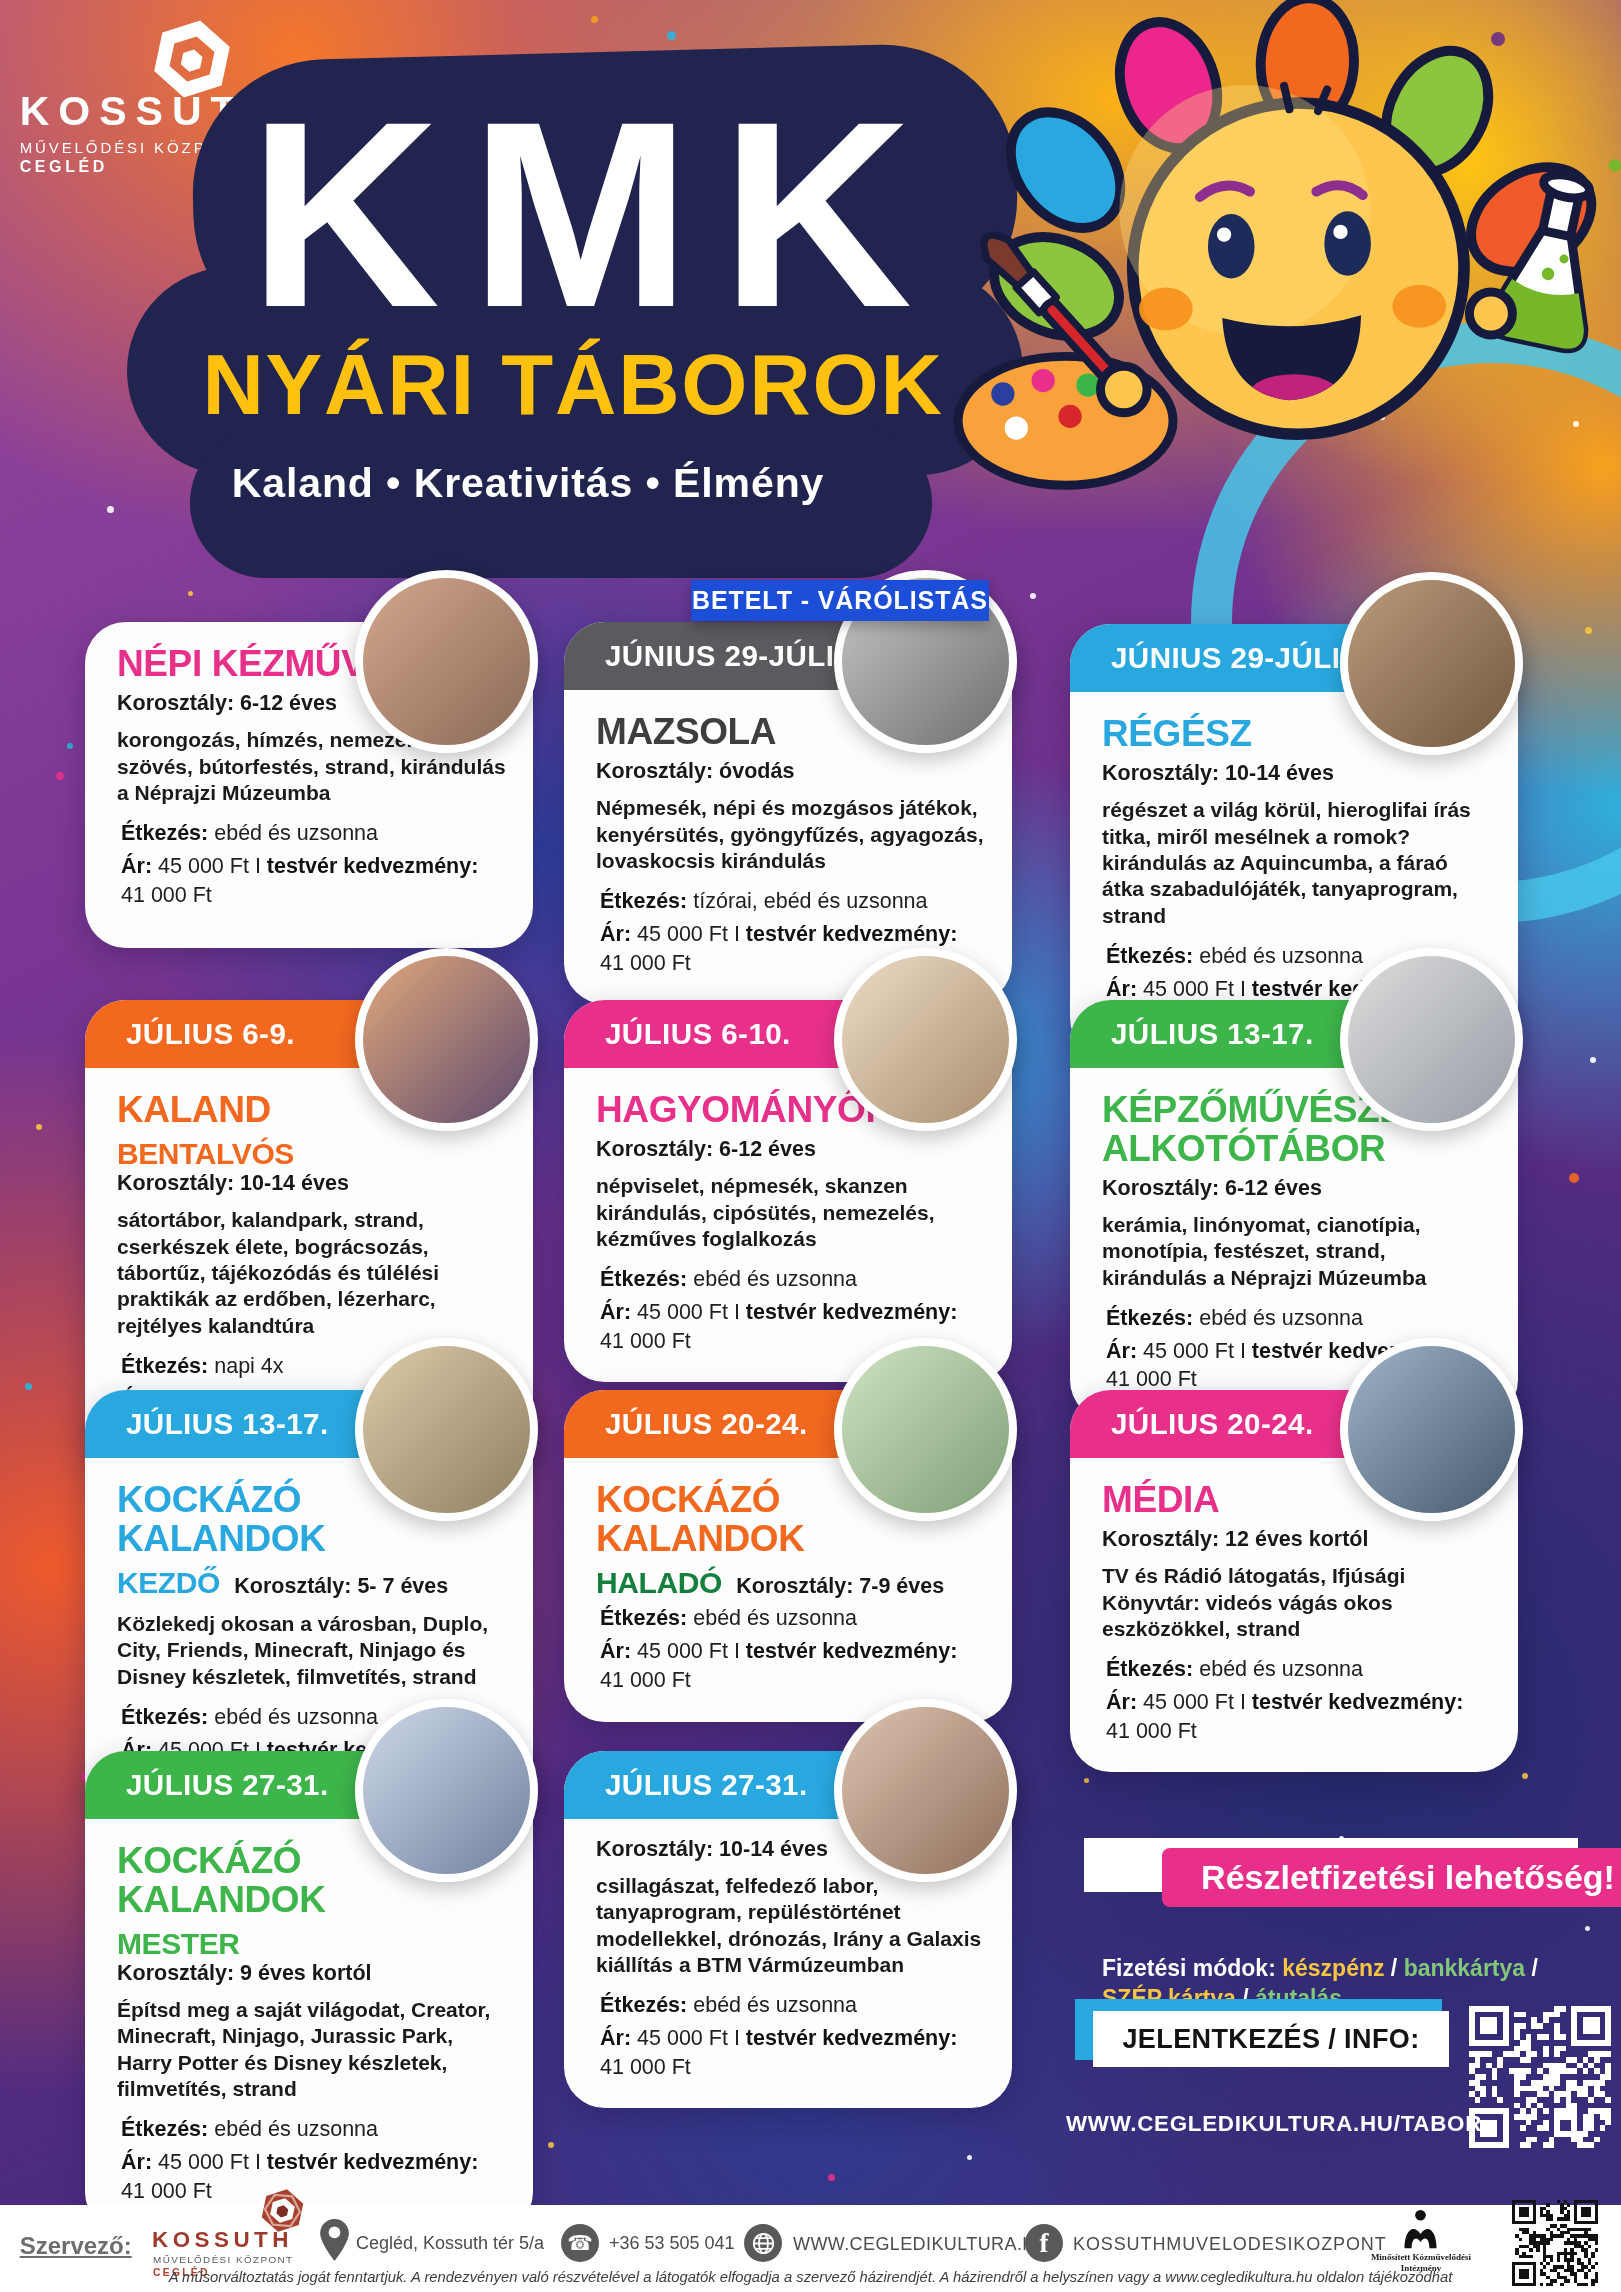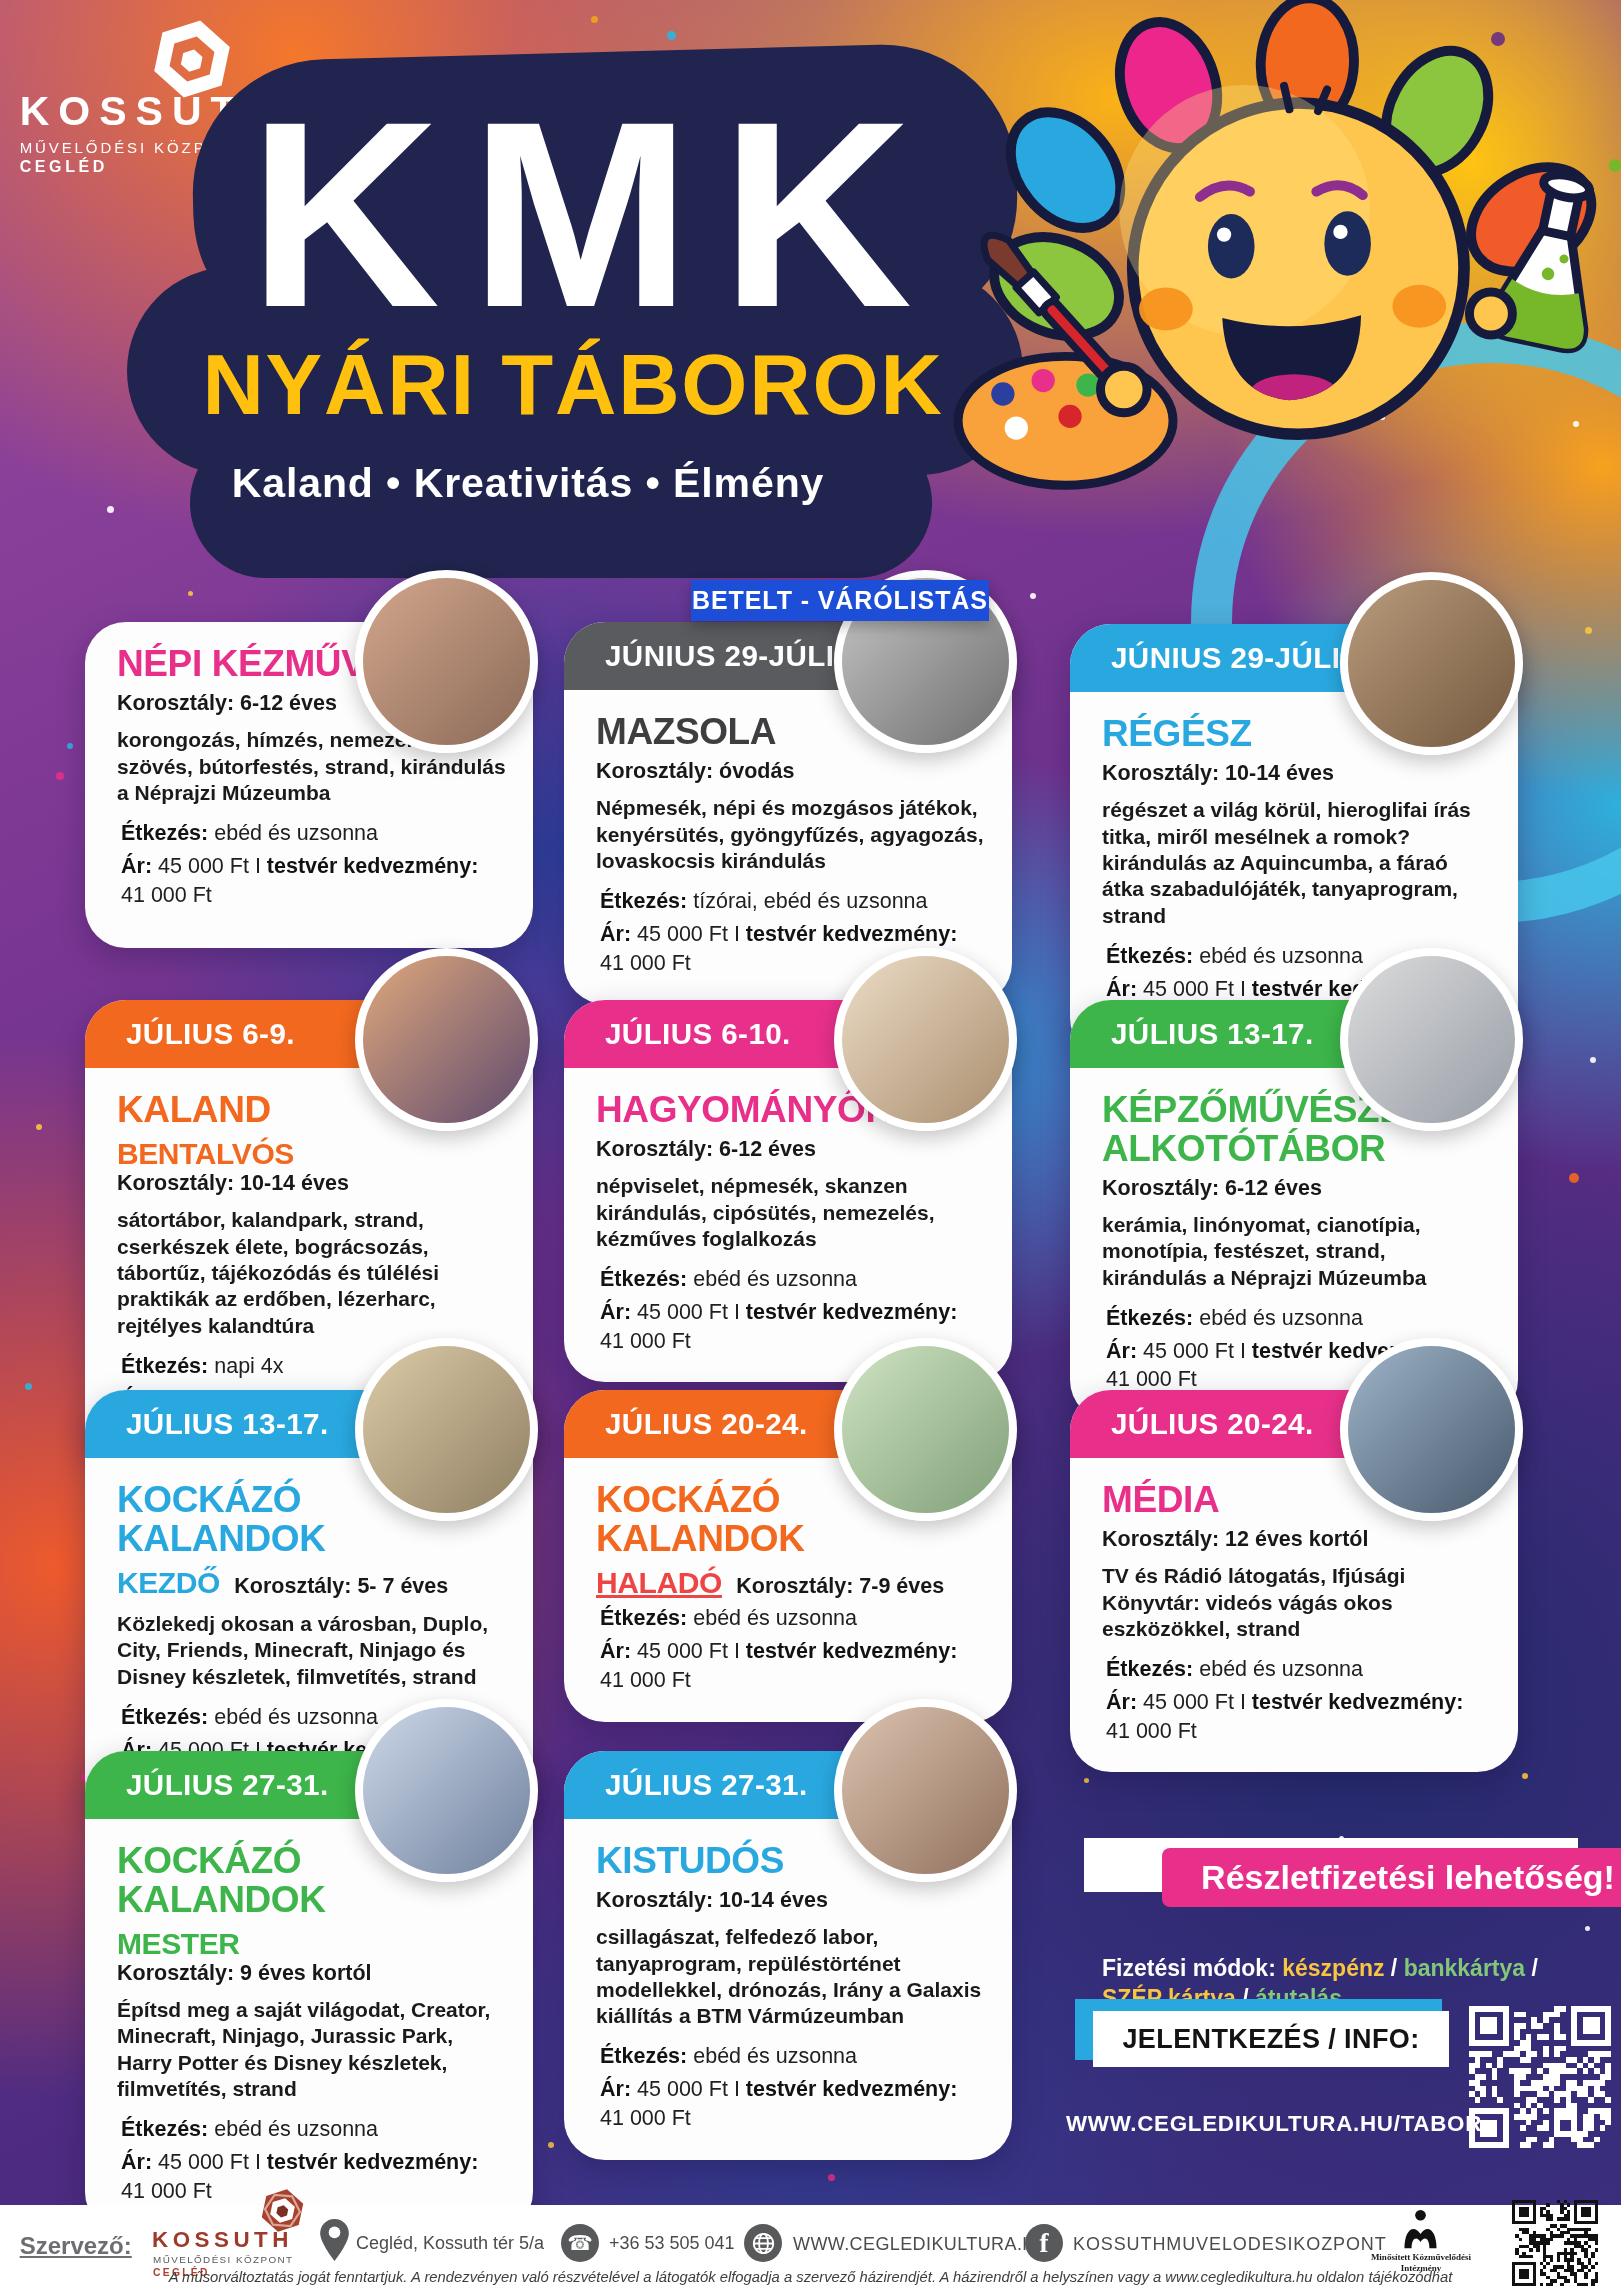--- a/index.html
+++ b/index.html
@@ -339,21 +339,21 @@
     </div>
   </article>
       <article class="card" style="left: 564px; top: 1390px; min-height: 331px;">
     <div class="card-band" style="background: rgb(242, 104, 31);">
       <span class="card-date">JÚLIUS 20-24.</span>
     </div>
     <div class="card-photo" style="background: linear-gradient(135deg, rgb(207, 227, 194), rgb(127, 159, 119));"></div>
     <div class="card-body">
       <h2 class="card-title" style="color: rgb(242, 104, 31);">KOCKÁZÓ KALANDOK</h2>
       <div class="card-subrow">
-        <span class="card-subtitle" style="color: #ef4444; text-decoration: underline;">HALADÓ</span>
+        <span class="card-subtitle" style="color: #15803d;">HALADÓ</span>
         <span class="card-age">
           <b class="age-label">Korosztály:</b>
           <span class="age-value">7-9 éves</span>
         </span>
       </div>
       <p class="card-meta"><b>Étkezés:</b> <span class="meals-value">ebéd és uzsonna</span></p>
       <p class="card-meta"><b>Ár:</b> <span class="price-value">45 000 Ft</span> <span>I</span> <b>testvér kedvezmény:</b> <span class="discount-value">41 000 Ft</span></p>
     </div>
   </article>
       <article class="card" style="left: 1070px; top: 1390px; min-height: 322px;">
@@ -393,21 +393,20 @@
       <p class="card-meta"><b>Étkezés:</b> <span class="meals-value">ebéd és uzsonna</span></p>
       <p class="card-meta"><b>Ár:</b> <span class="price-value">45 000 Ft</span> <span>I</span> <b>testvér kedvezmény:</b> <span class="discount-value">41 000 Ft</span></p>
     </div>
   </article>
       <article class="card" style="left: 564px; top: 1751px; min-height: 339px;">
     <div class="card-band" style="background: rgb(41, 168, 224);">
       <span class="card-date">JÚLIUS 27-31.</span>
     </div>
     <div class="card-photo" style="background: linear-gradient(135deg, rgb(220, 196, 176), rgb(143, 111, 92));"></div>
     <div class="card-body">
-      <h2 class="card-title" style="color: rgb(41, 168, 224);">KISTUDÓS</h2>
       <div class="card-subrow">
 
         <span class="card-age">
           <b class="age-label">Korosztály:</b>
           <span class="age-value">10-14 éves</span>
         </span>
       </div>
       <p class="card-desc">csillagászat, felfedező labor, tanyaprogram, repüléstörténet modellekkel, drónozás, Irány a Galaxis kiállítás a BTM Vármúzeumban</p>
       <p class="card-meta"><b>Étkezés:</b> <span class="meals-value">ebéd és uzsonna</span></p>
       <p class="card-meta"><b>Ár:</b> <span class="price-value">45 000 Ft</span> <span>I</span> <b>testvér kedvezmény:</b> <span class="discount-value">41 000 Ft</span></p>

